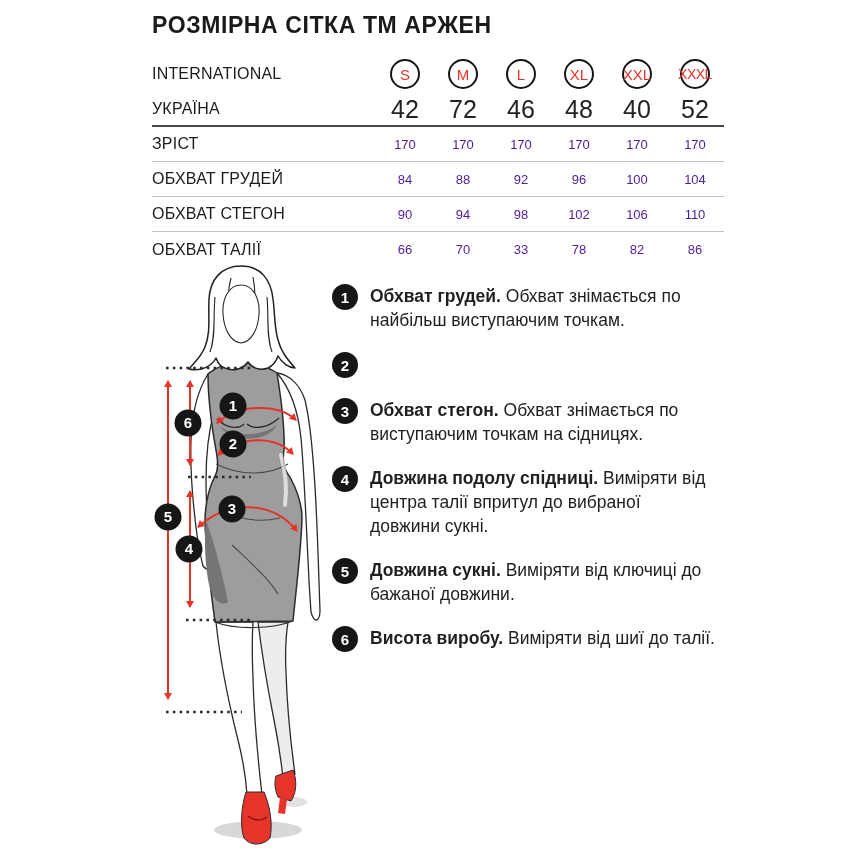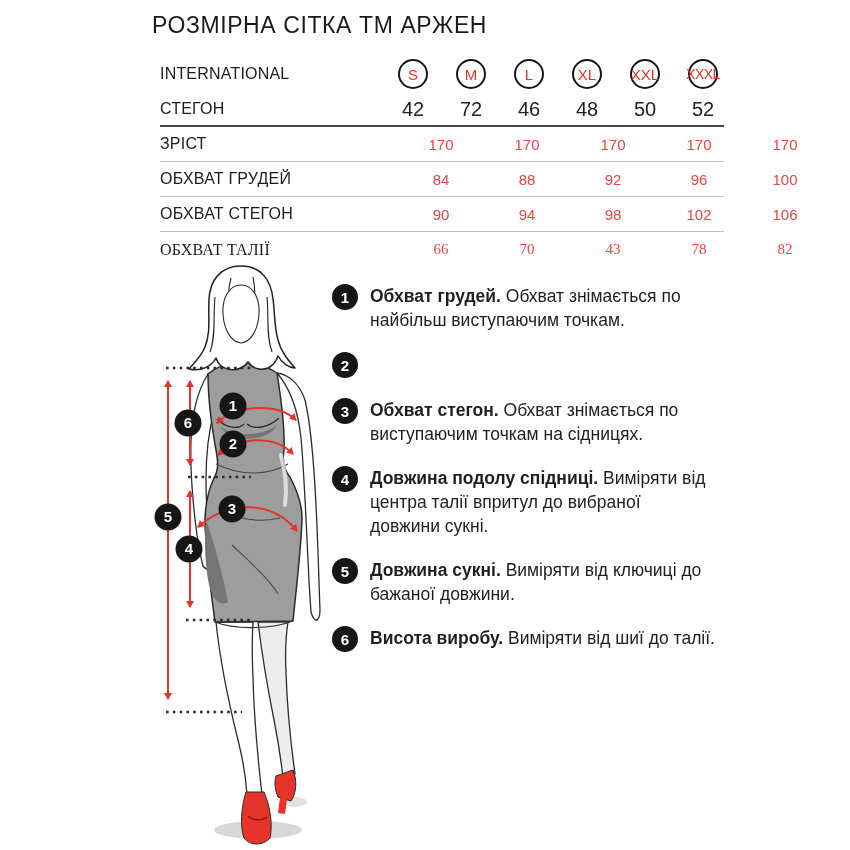--- a/index.html
+++ b/index.html
@@ -1,34 +1,34 @@
 <!DOCTYPE html>
 <html><head>
 <meta charset="utf-8">
 <style>
   * { margin:0; padding:0; box-sizing:border-box; }
   html,body { width:850px; height:850px; background:#ffffff;
     font-family:"Liberation Sans", sans-serif; color:#1c1c1c; overflow:hidden; }
   .page { position:relative; width:850px; height:850px; background:#fff; }
 
   
-  .title { position:absolute; left:152px; top:12px; font-size:23px; font-weight:400;
+  .title { position:absolute; left:152px; top:12px; font-size:23px; font-weight:700;
     letter-spacing:0.6px; color:#1a1a1a; }
 
   
   .size-table { position:absolute; left:152px; top:55px; width:572px; }
-  .trow { display:grid; grid-template-columns:224px repeat(6,58px); align-items:center;margin-left:8px; }
+  .trow { display:grid; grid-template-columns:224px repeat(6,58px); align-items:center; }
   .trow .tlabel { font-size:16px; color:#1c1c1c; letter-spacing:0.2px; }
   .trow .tcell { text-align:center; }
   .row-intl { height:38px; }
   .row-ua   { height:34px; border-bottom:2px solid #474747; }
-  .row-ua .tcell { font-size:20px; color:#222; }
-  .row-data { height:35px; border-bottom:1px solid #c3c3c3;gap:28px; }
-  .row-data:last-child { border-bottom:none;font-family:Liberation Serif, serif; }
-  .row-data .tcell { font-size:15px; color:#ef4444; }
+  .row-ua .tcell { font-size:25px; color:#222; }
+  .row-data { height:35px; border-bottom:1px solid #c3c3c3; }
+  .row-data:last-child { border-bottom:none; }
+  .row-data .tcell { font-size:13px; color:#4c1d95; }
 
   .size-circle { display:inline-flex; align-items:center; justify-content:center;
     width:30px; height:30px; border:2px solid #161616; border-radius:50%;
     color:#e6332a; font-size:15px; white-space:nowrap; overflow:visible; }
   .row-intl .tcell:nth-child(6) .size-circle { font-size:15px; }
   .row-intl .tcell:nth-child(7) .size-circle { font-size:14px; letter-spacing:-0.5px; }
 
   
   .instructions { position:absolute; left:332px; top:284px; width:400px;
     display:flex; flex-direction:column; gap:20px; }
@@ -53,26 +53,26 @@
     <div class="trow row-intl">
       <div class="tlabel">INTERNATIONAL</div>
       <div class="tcell"><span class="size-circle">S</span></div>
       <div class="tcell"><span class="size-circle">M</span></div>
       <div class="tcell"><span class="size-circle">L</span></div>
       <div class="tcell"><span class="size-circle">XL</span></div>
       <div class="tcell"><span class="size-circle">XXL</span></div>
       <div class="tcell"><span class="size-circle">XXXL</span></div>
     </div>
     <div class="trow row-ua">
-      <div class="tlabel">СТЕГОН</div>
+      <div class="tlabel">УКРАЇНА</div>
       <div class="tcell">42</div>
       <div class="tcell">72</div>
       <div class="tcell">46</div>
       <div class="tcell">48</div>
-      <div class="tcell">50</div>
+      <div class="tcell">40</div>
       <div class="tcell">52</div>
     </div>
     <div class="trow row-data">
       <div class="tlabel">ЗРІСТ</div>
       <div class="tcell">170</div>
       <div class="tcell">170</div>
       <div class="tcell">170</div>
       <div class="tcell">170</div>
       <div class="tcell">170</div>
       <div class="tcell">170</div>
@@ -92,21 +92,21 @@
       <div class="tcell">94</div>
       <div class="tcell">98</div>
       <div class="tcell">102</div>
       <div class="tcell">106</div>
       <div class="tcell">110</div>
     </div>
     <div class="trow row-data">
       <div class="tlabel">ОБХВАТ ТАЛІЇ</div>
       <div class="tcell">66</div>
       <div class="tcell">70</div>
-      <div class="tcell">43</div>
+      <div class="tcell">33</div>
       <div class="tcell">78</div>
       <div class="tcell">82</div>
       <div class="tcell">86</div>
     </div>
   </div>
 
   <svg class="figure-svg" viewBox="140 258 195 592" xmlns="http://www.w3.org/2000/svg">
     <defs>
       <marker id="ah" markerUnits="userSpaceOnUse" markerWidth="10" markerHeight="10" viewBox="0 0 10 10" refX="7" refY="5" orient="auto-start-reverse">
         <path d="M1,1 L8,5 L1,9 Z" fill="#e6332a"></path>

